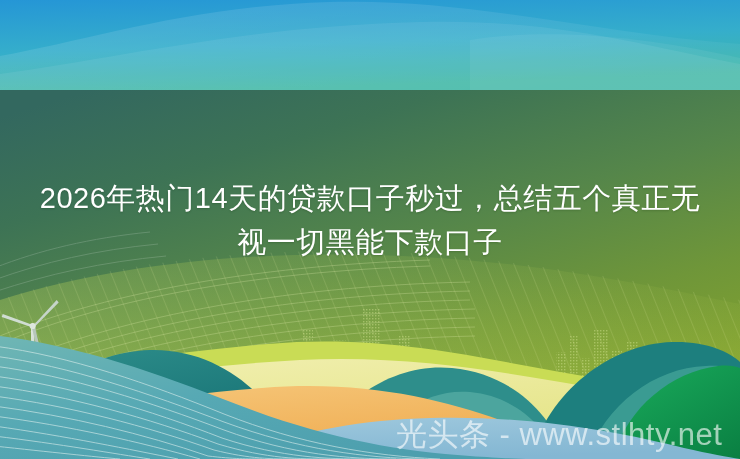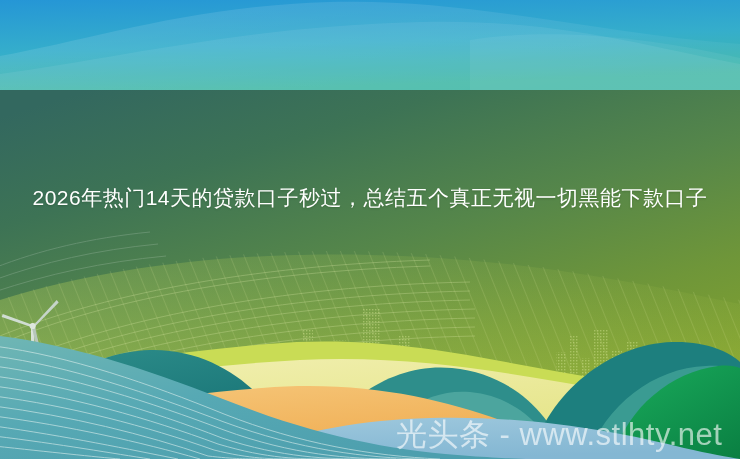--- a/index.html
+++ b/index.html
@@ -29,21 +29,21 @@
   }
 
   
   #headline {
     position: absolute;
     left: 0;
     top: 176px;
     width: 740px;
     text-align: center;
     color: #ffffff;
-    font-size: 21px;
+    font-size: 29px;
     line-height: 44px;
     letter-spacing: 0.5px;
     font-weight: 400;
     padding: 0 26px;
     box-sizing: border-box;
     text-shadow: 0 1px 2px rgba(20,40,10,0.22);
     white-space: pre-wrap;
   }
 
   

